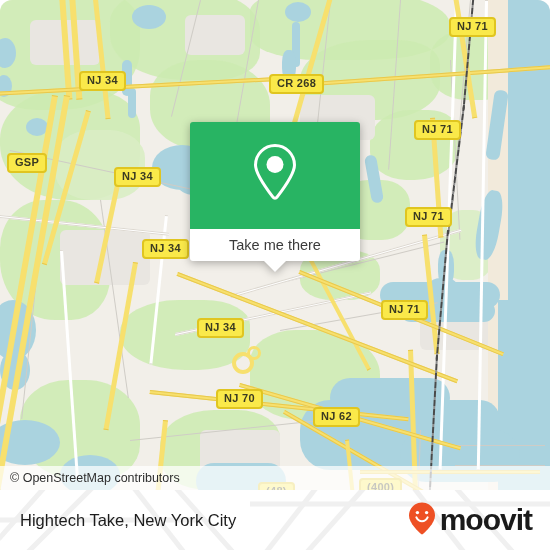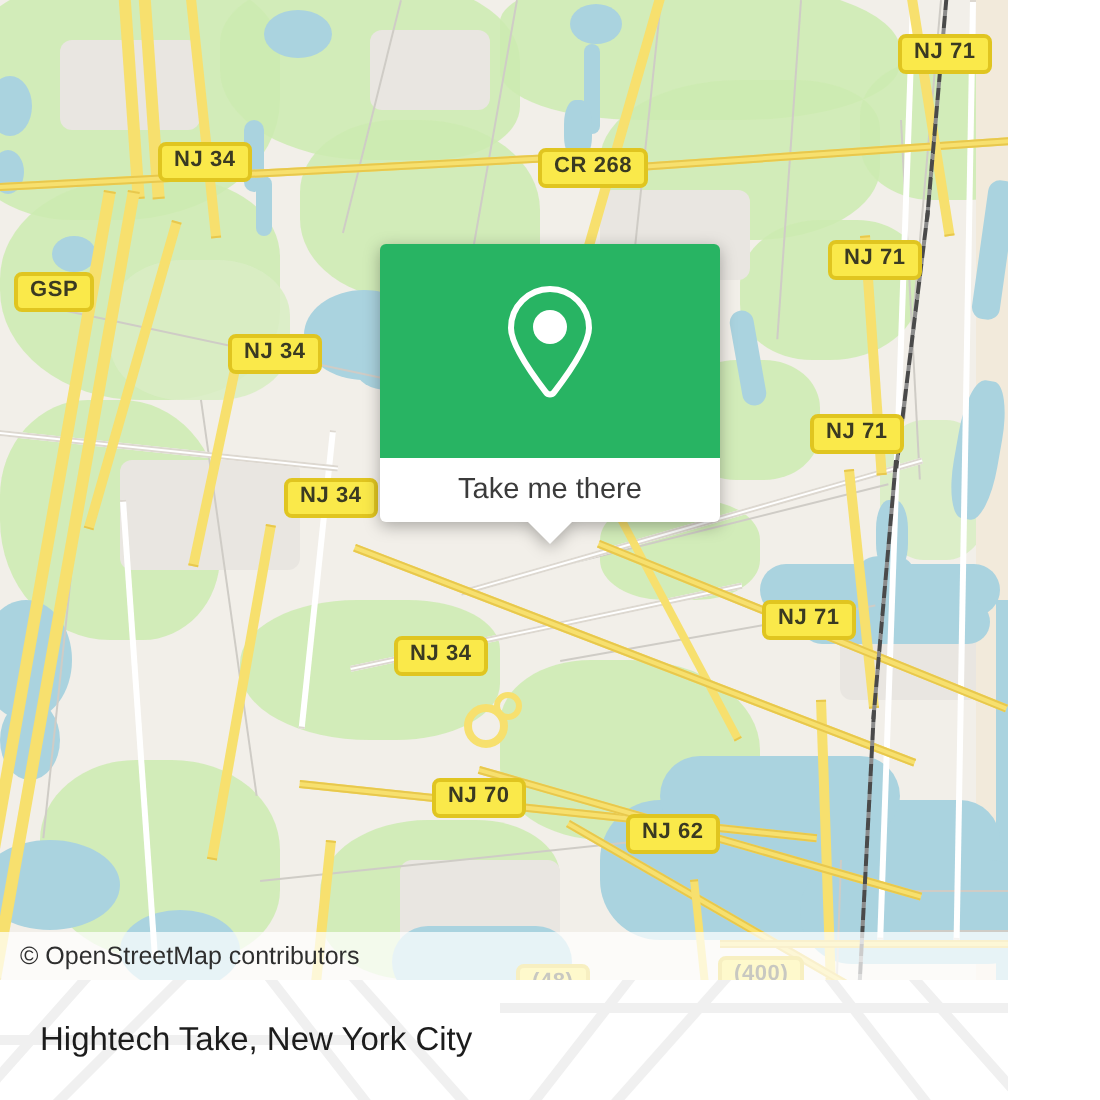--- a/index.html
+++ b/index.html
@@ -3,21 +3,21 @@
 <meta charset="utf-8">
 <style>
   * { box-sizing: border-box; margin: 0; padding: 0; }
   html, body {
     width: 550px; height: 550px;
     overflow: hidden;
     font-family: "Liberation Sans", sans-serif;
     background: #ffffff;
   }
 
-  #app { position: relative; width: 504px; height: 550px; overflow: hidden; }
+  #app { position: relative; width: 550px; height: 550px; overflow: hidden; border-radius: 12px; }
 
   
   #map {
     position: absolute; left: 0; top: 0;
     width: 550px; height: 490px;
     background: #F2EFE9;
     overflow: hidden;
   }
 
   .layer { position: absolute; left: 0; top: 0; width: 550px; height: 490px; }
@@ -304,21 +304,21 @@
       <div class="rail" style="left:463px; top:105px; height:130px; transform:rotate(7deg);"></div>
       <div class="rail" style="left:447px; top:230px; height:130px; transform:rotate(5deg);"></div>
       <div class="rail" style="left:436px; top:355px; height:140px; transform:rotate(3deg);"></div>
     </div>
 
     <div class="layer" id="shield-layer">
         <div class="shield" style="left: 449px; top: 17px;">NJ 71</div>
         <div class="shield" style="left: 269px; top: 74px;">CR 268</div>
         <div class="shield" style="left: 79px; top: 71px;">NJ 34</div>
         <div class="shield" style="left: 414px; top: 120px;">NJ 71</div>
-        <div class="shield" style="left: 7px; top: 136px;">GSP</div>
+        <div class="shield" style="left: 7px; top: 153px;">GSP</div>
         <div class="shield" style="left: 114px; top: 167px;">NJ 34</div>
         <div class="shield" style="left: 405px; top: 207px;">NJ 71</div>
         <div class="shield" style="left: 142px; top: 239px;">NJ 34</div>
         <div class="shield" style="left: 381px; top: 300px;">NJ 71</div>
         <div class="shield" style="left: 197px; top: 318px;">NJ 34</div>
         <div class="shield" style="left: 216px; top: 389px;">NJ 70</div>
         <div class="shield" style="left: 313px; top: 407px;">NJ 62</div>
         <div class="shield" style="left: 359px; top: 478px;">(400)</div>
         <div class="shield" style="left: 258px; top: 482px;">(48)</div>
       </div>
@@ -365,17 +365,18 @@
 
     <div id="brand">
       <span>
         <svg width="30" height="34" viewBox="0 0 30 34" aria-hidden="true">
           <path d="M15 1.5C7.8 1.5 2 7.3 2 14.5c0 7.6 9.6 16.4 12.1 18.6a1.4 1.4 0 0 0 1.8 0C18.4 30.9 28 22.1 28 14.5 28 7.3 22.2 1.5 15 1.5z" fill="#EE5024"></path>
           <circle cx="10.4" cy="11.6" r="1.7" fill="#ffffff"></circle>
           <circle cx="19.6" cy="11.6" r="1.7" fill="#ffffff"></circle>
           <path d="M9.4 16.4c1.3 2.6 3.3 3.9 5.6 3.9s4.3-1.3 5.6-3.9" stroke="#ffffff" stroke-width="2.1" fill="none" stroke-linecap="round"></path>
         </svg>
       </span>
+      <span id="brand-word">moovit</span>
     </div>
 
   </div>
 
 </div>
 
 </body></html>

